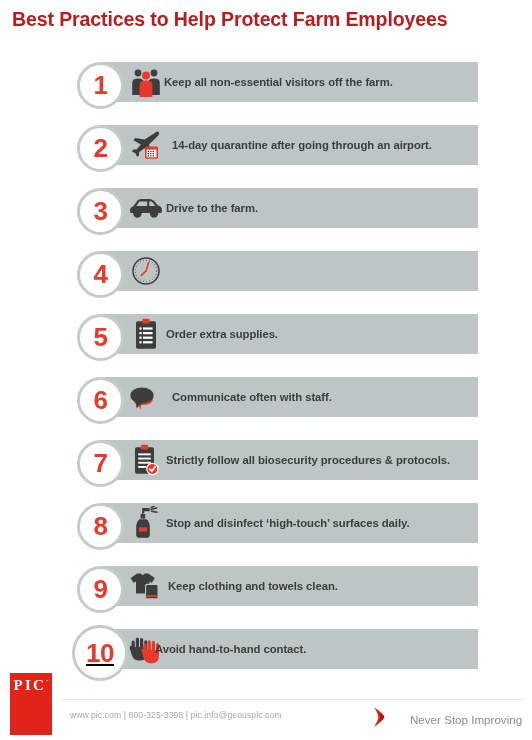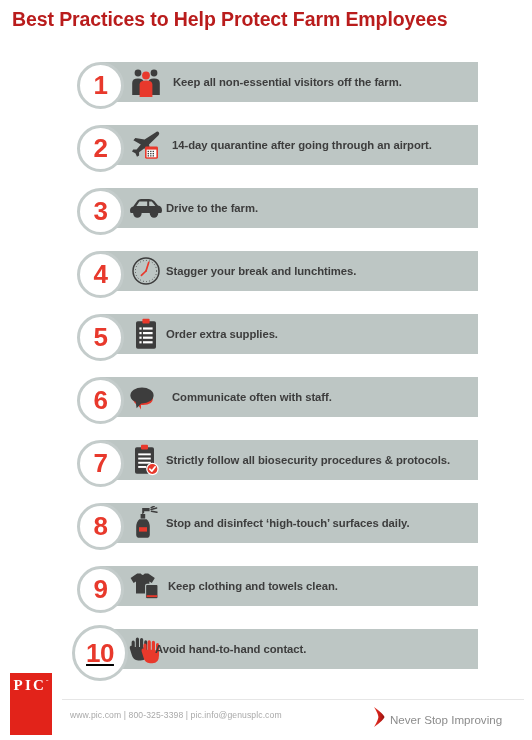--- a/index.html
+++ b/index.html
@@ -71,21 +71,21 @@
     left:166px; top:0;
     height:40px;
     display:flex;
     align-items:center;
     font-size:11.3px;
     font-weight:bold;
     color:#3d3d3d;
     letter-spacing:-0.05px;
     white-space:nowrap;
   }
-  .row.r1 .label{ left:173px; }
+  .row.r1 .label{ left:164px; }
   .row.r2 .label{ left:172px; }
   .row.r10 .label{ left:155px; }
   .row.r6 .label{ left:172px; }
   .row.r9 .label{ left:168px; }
 
   
   #footer-divider{
     position:absolute;
     left:62px; top:699px;
     width:462px; height:1px;
@@ -116,21 +116,21 @@
     font-size:8.6px;
     color:#a9a9a9;
     letter-spacing:0.1px;
     white-space:nowrap;
   }
   #tagline-wrap{
     position:absolute;
     left:372px; top:706px;
     display:flex;
     align-items:center;
-    gap:3px;
+    gap:23px;
   }
   #tagline{
     font-size:11.6px;
     color:#8c8c8c;
     white-space:nowrap;
   }
 </style>
 </head>
 <body>
 
@@ -207,21 +207,20 @@
       <span class="num">4</span>
     </div>
     <div class="icon">
       <svg width="30" height="30" viewBox="0 0 30 30">
         <circle cx="15" cy="15" r="13" fill="none" stroke="#3d3d3d" stroke-width="1.5"></circle>
         <circle cx="15" cy="15" r="10.6" fill="none" stroke="#3d3d3d" stroke-width="0.8" stroke-dasharray="1 2.1"></circle>
         <line x1="15" y1="15" x2="10.4" y2="19.4" stroke="#e8392c" stroke-width="1.7" stroke-linecap="round"></line>
         <line x1="15" y1="15" x2="17.7" y2="6.4" stroke="#e8392c" stroke-width="1.7" stroke-linecap="round"></line>
       </svg>
     </div>
-    <div class="label">Stagger your break and lunchtimes.</div>
   </div>
 
   <div class="row r5">
     <div class="bar"></div>
     <div class="circle">
       <span class="num">5</span>
     </div>
     <div class="icon">
       <svg width="26" height="32" viewBox="0 0 26 32">
         <rect x="3" y="3.2" width="20" height="27.5" rx="1.8" fill="#3d3d3d"></rect>

